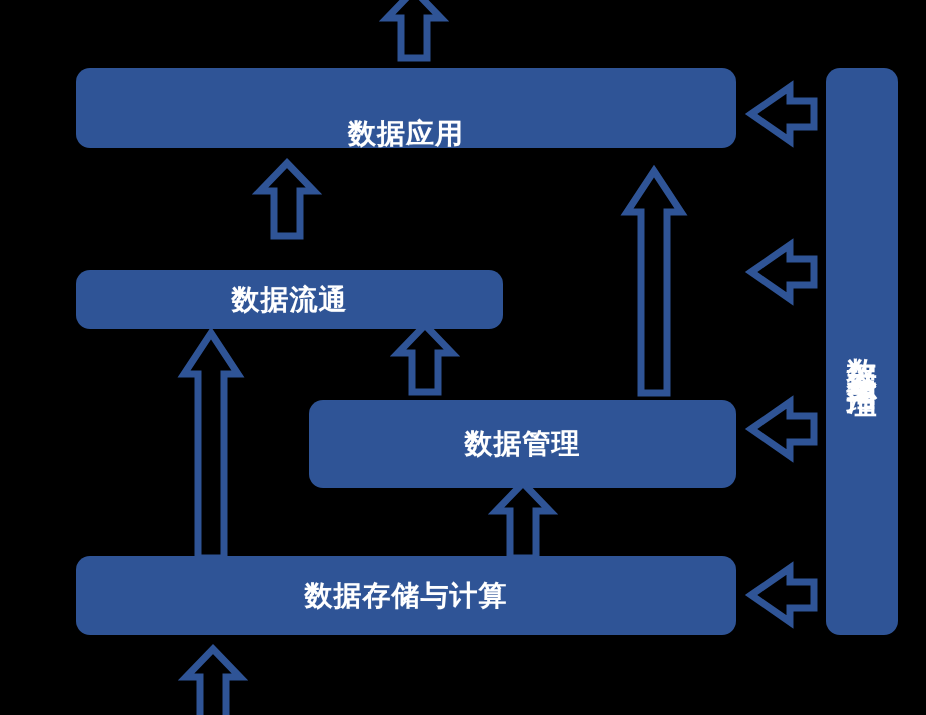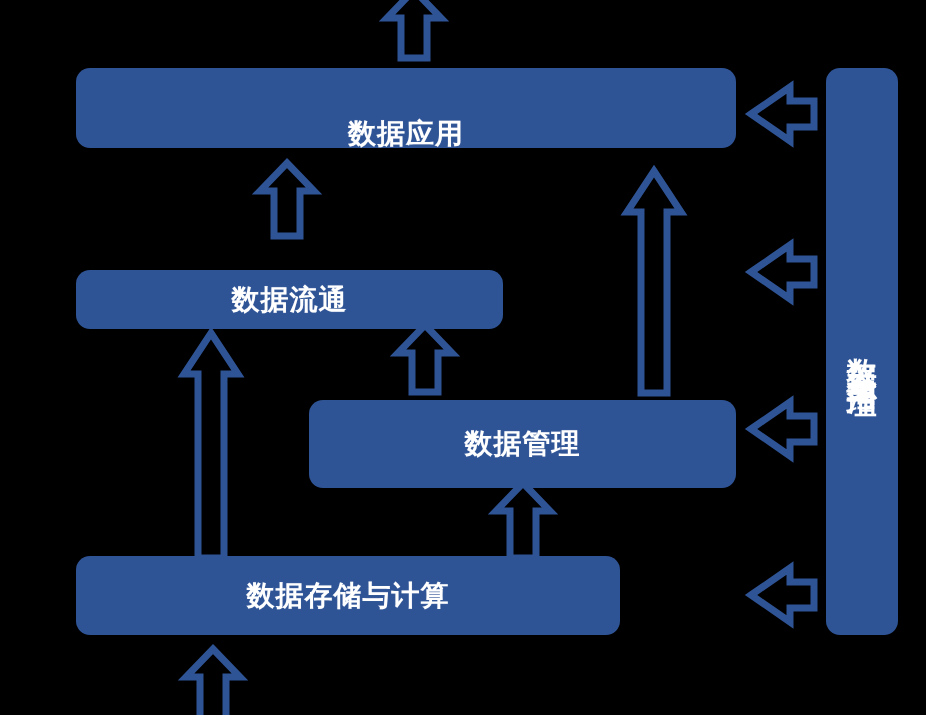--- a/index.html
+++ b/index.html
@@ -146,21 +146,21 @@
   </div>
 
   <div class="layer-box" style="left:76px; top:234px; width:427px; height:59px;margin-top:36px;">
     <span class="layer-label">数据流通</span>
   </div>
 
   <div class="layer-box" style="left:309px; top:400px; width:427px; height:88px;">
     <span class="layer-label">数据管理</span>
   </div>
 
-  <div class="layer-box" style="left:76px; top:556px; width:544px; height:79px;">
+  <div class="layer-box" style="left:76px; top:556px; width:660px; height:79px;">
     <span class="layer-label">数据存储与计算</span>
   </div>
 
   <div class="side-bar" style="left:826px; top:68px; width:72px; height:567px;">
     <span class="side-label">数据安全与治理</span>
   </div>
 
 </div>
 
 </body></html>

